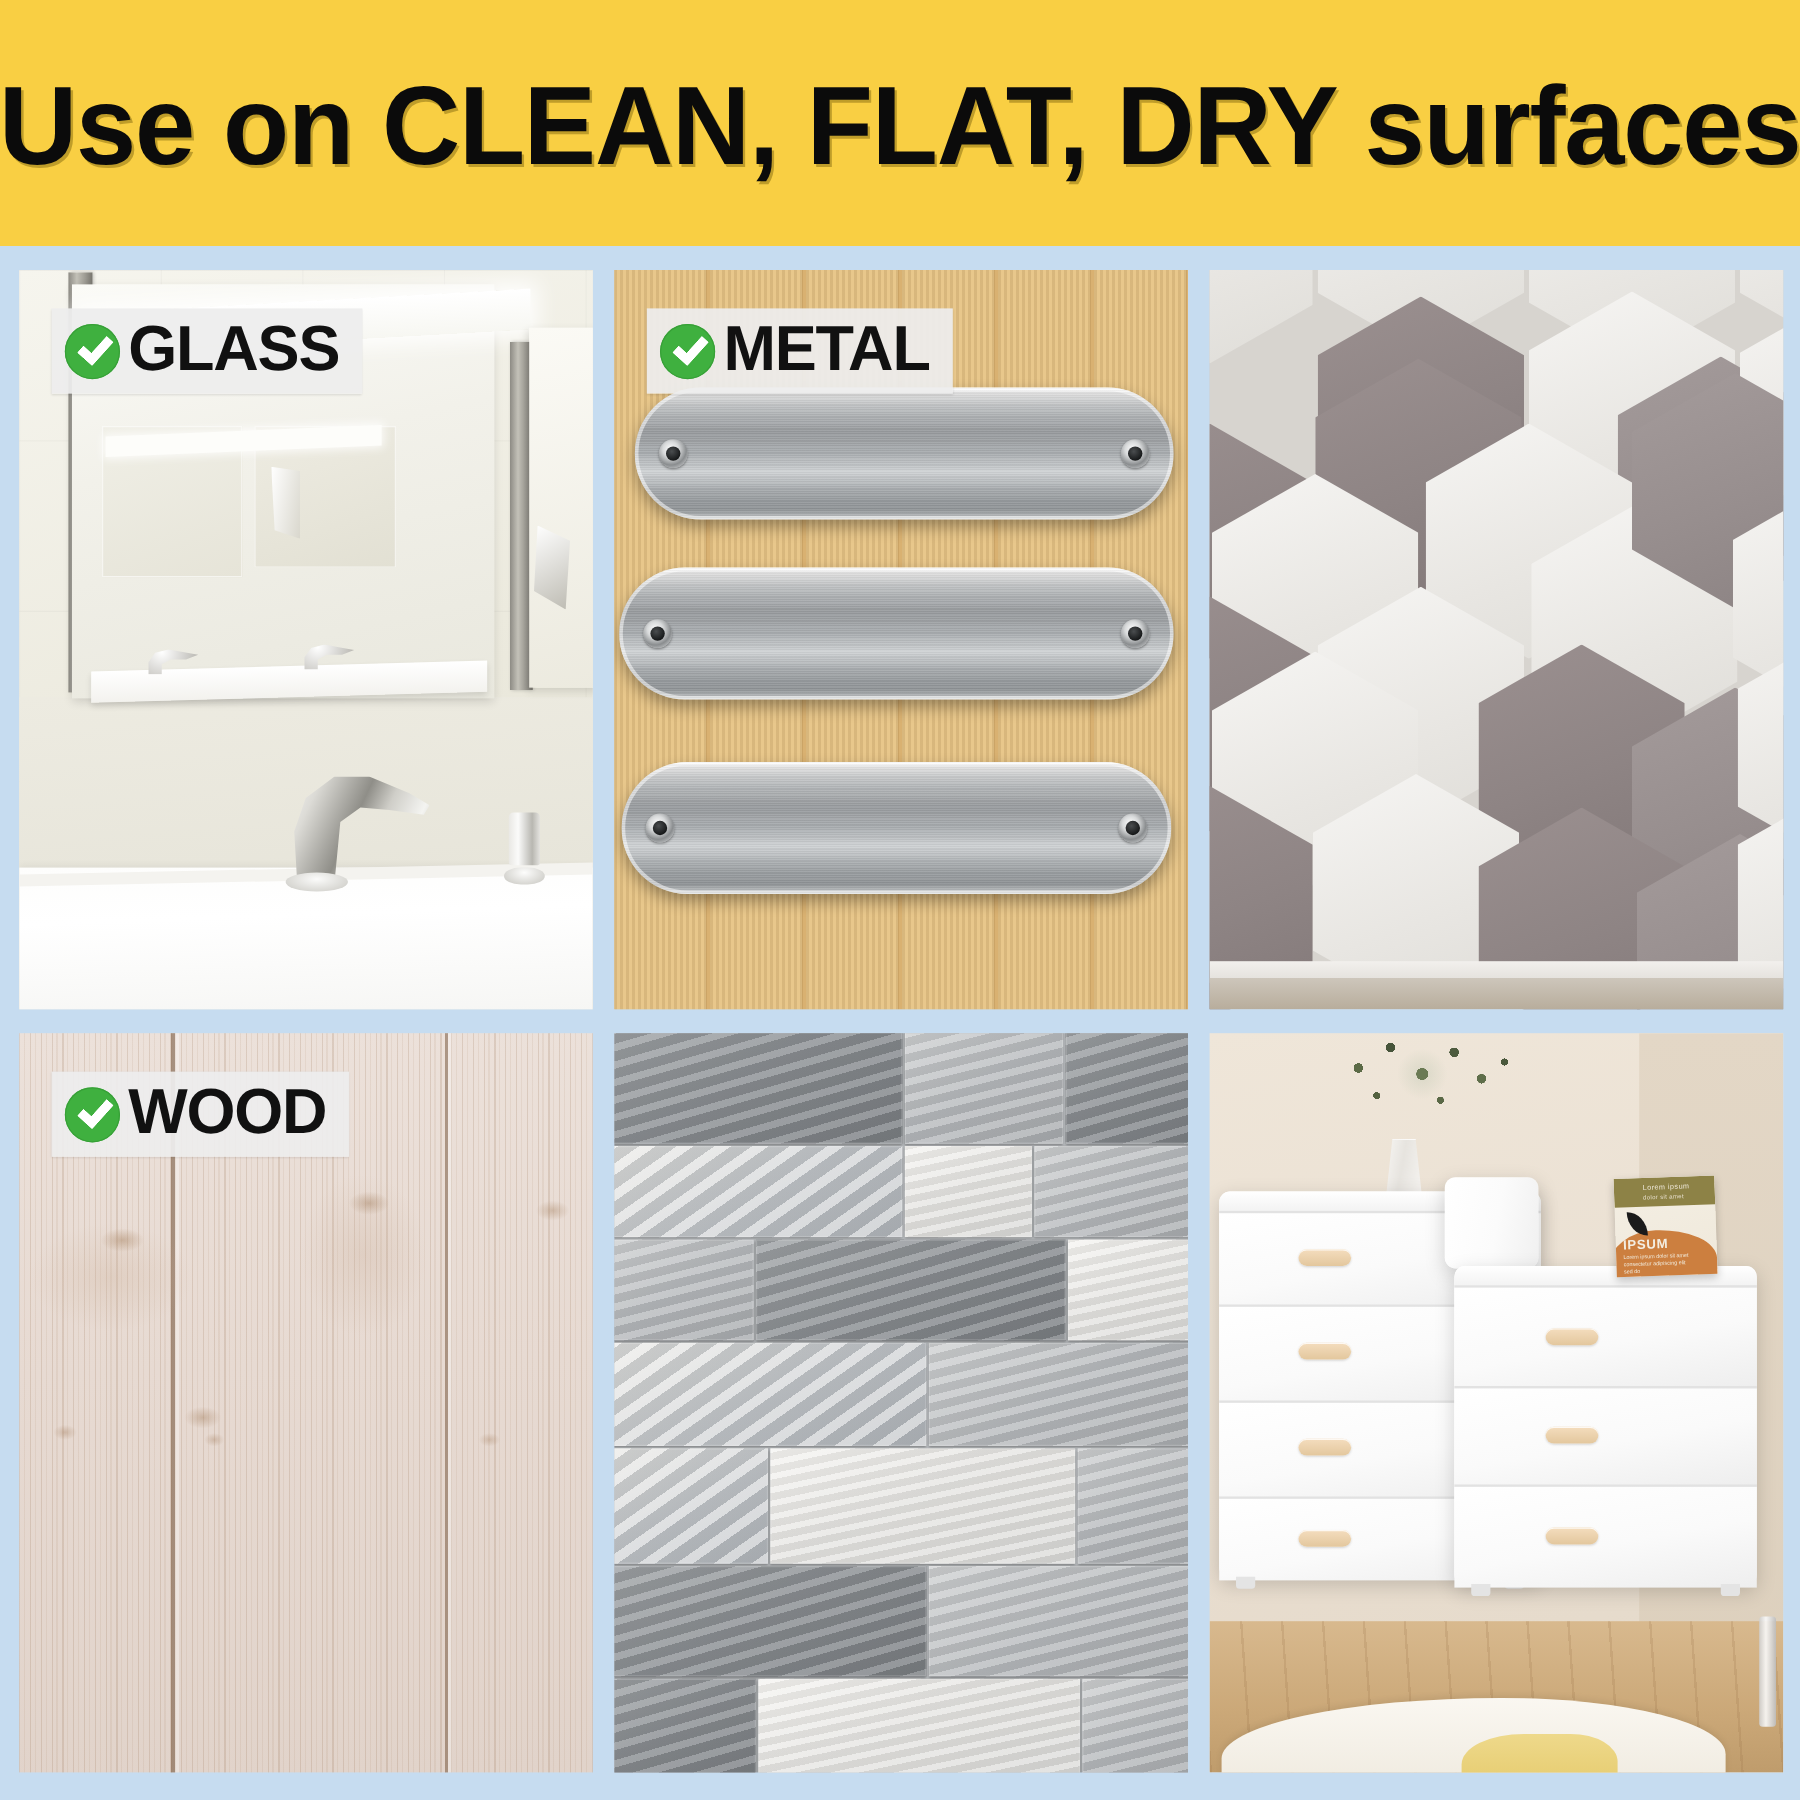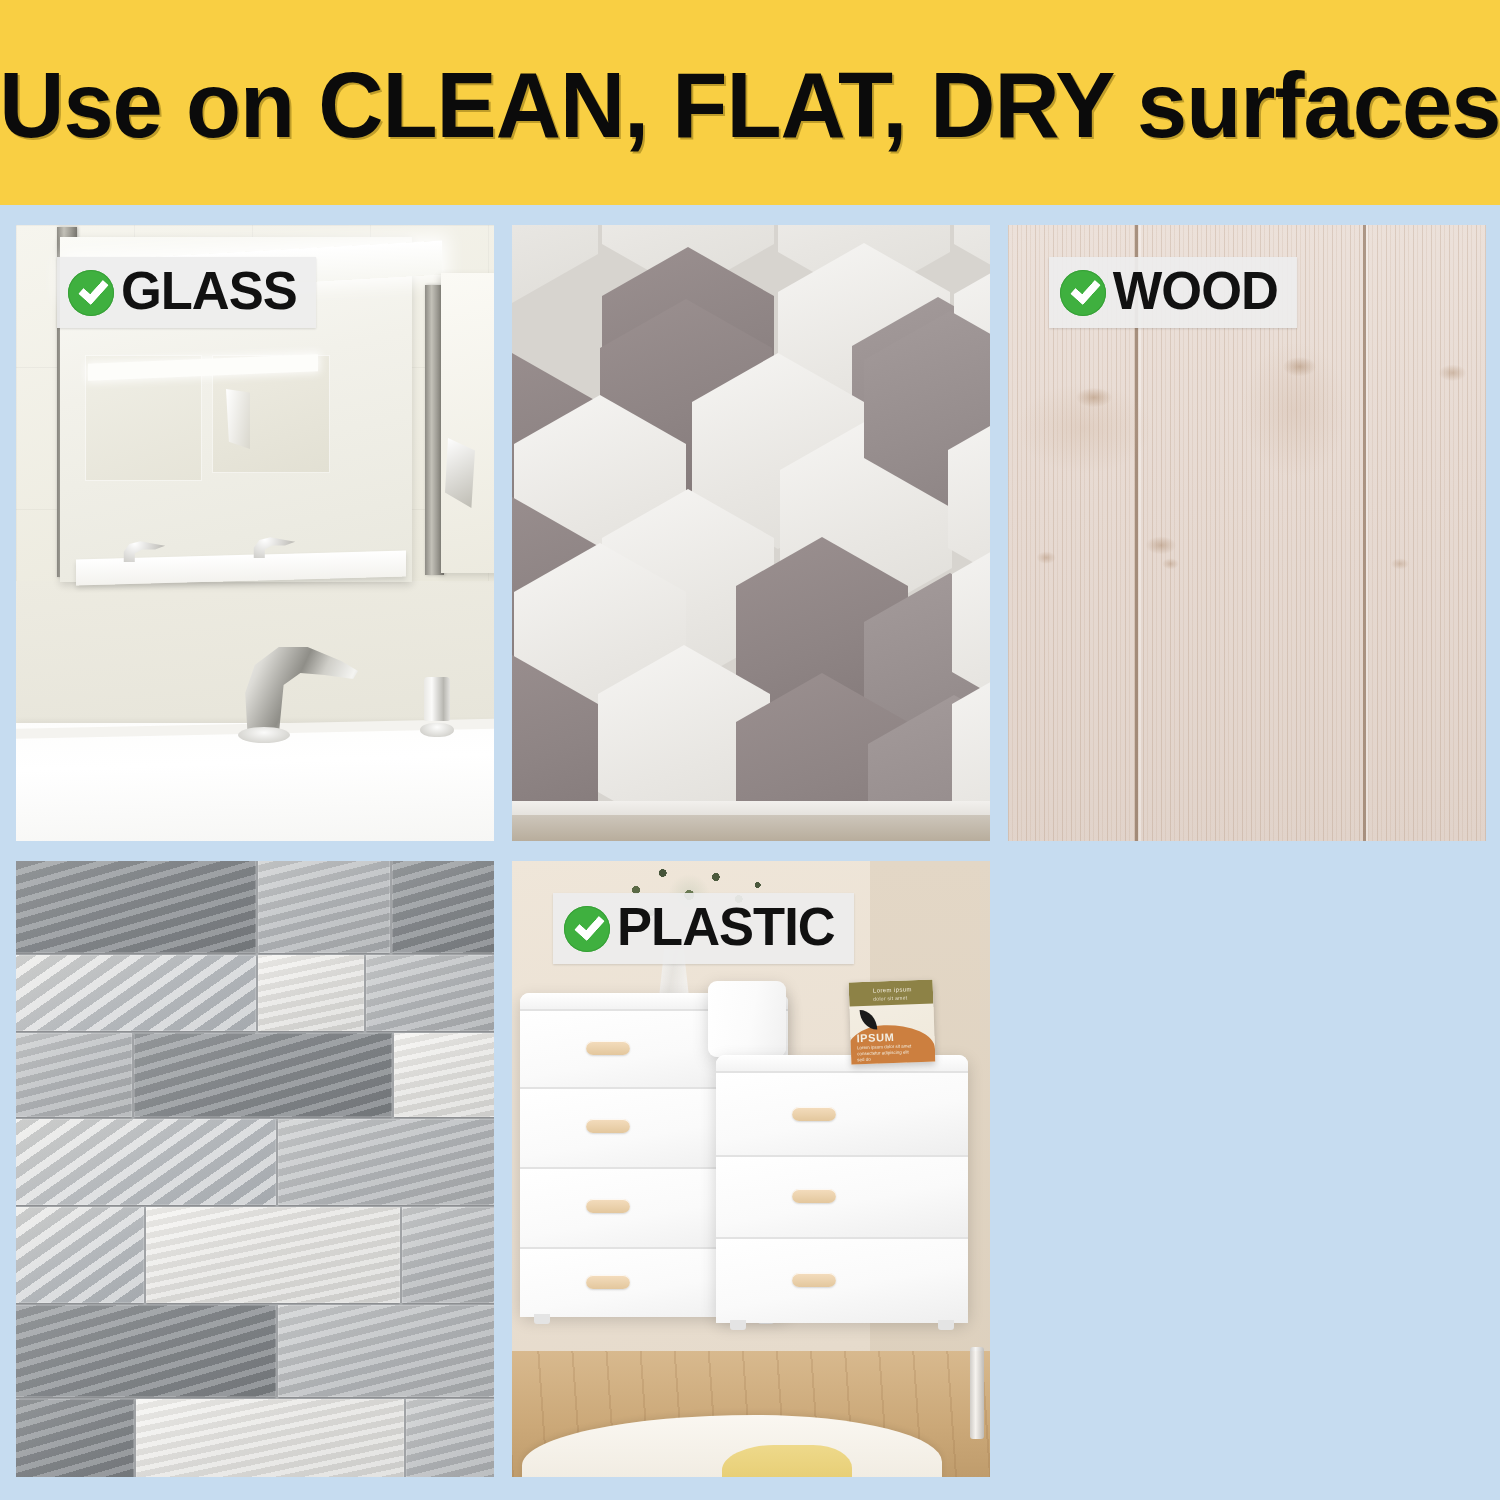--- a/index.html
+++ b/index.html
@@ -39,21 +39,21 @@
     grid-template-rows:616px 616px;
     gap:20px 18px;
   }
   .panel{
     position:relative;overflow:hidden;
     background:#ddd;
   }
 
   
   .badge{
-    position:absolute;left:41px;top:32px;
+    position:absolute;left:27px;top:32px;
     background:rgba(237,237,237,0.93);
     display:flex;align-items:center;
     padding:7px 14px 7px 11px;
     z-index:30;
     box-shadow:0 1px 2px rgba(0,0,0,.12);
   }
   .badge .check{
     width:46px;height:46px;border-radius:50%;
     background:#3fb03f;
     flex:0 0 auto;position:relative;margin-right:2px;
@@ -392,20 +392,38 @@
       <div class="bath-knob">
         <div class="body"></div>
           <div class="foot"></div>
       </div>
       <div class="badge">
         <span class="check"></span>
         <span class="txt">GLASS</span>
       </div>
     </div>
 
+    <div class="panel p-metal">
+      <div class="plate plate-1">
+        <span class="screw screw-l"></span>
+        <span class="screw screw-r"></span>
+      </div>
+      <div class="plate plate-2">
+        <span class="screw screw-l"></span>
+        <span class="screw screw-r"></span>
+      </div>
+      <div class="plate plate-3">
+        <span class="screw screw-l"></span>
+        <span class="screw screw-r"></span>
+      </div>
+      <div class="badge">
+        <span class="check"></span>
+        <span class="txt">METAL</span>
+      </div>
+    </div>
 
     <div class="panel p-tile">
       <div class="hexwrap">
         <div class="hex w" style="left:-86px;top:-118px;"></div>
         <div class="hex w" style="left:90px;top:-128px;"></div>
         <div class="hex w" style="left:266px;top:-120px;"></div>
         <div class="hex w" style="left:442px;top:-128px;"></div>
 
         <div class="hex g" style="left:90px;top:22px;"></div>
         <div class="hex w" style="left:266px;top:18px;"></div>
@@ -520,20 +538,16 @@
         <div class="blob"></div>
         <div class="leaf"></div>
         <div class="t1">Lorem ipsum</div>
         <div class="t2">dolor sit amet</div>
         <div class="t3">IPSUM</div>
         <div class="t4">Lorem ipsum dolor sit amet consectetur adipiscing elit sed do</div>
       </div>
 
       <div class="rack"></div>
 
-      <div class="badge">
-        <span class="check"></span>
-        <span class="txt">PLASTIC</span>
-      </div>
     </div>
 
   </div>
 </div>
 
 </body></html>

